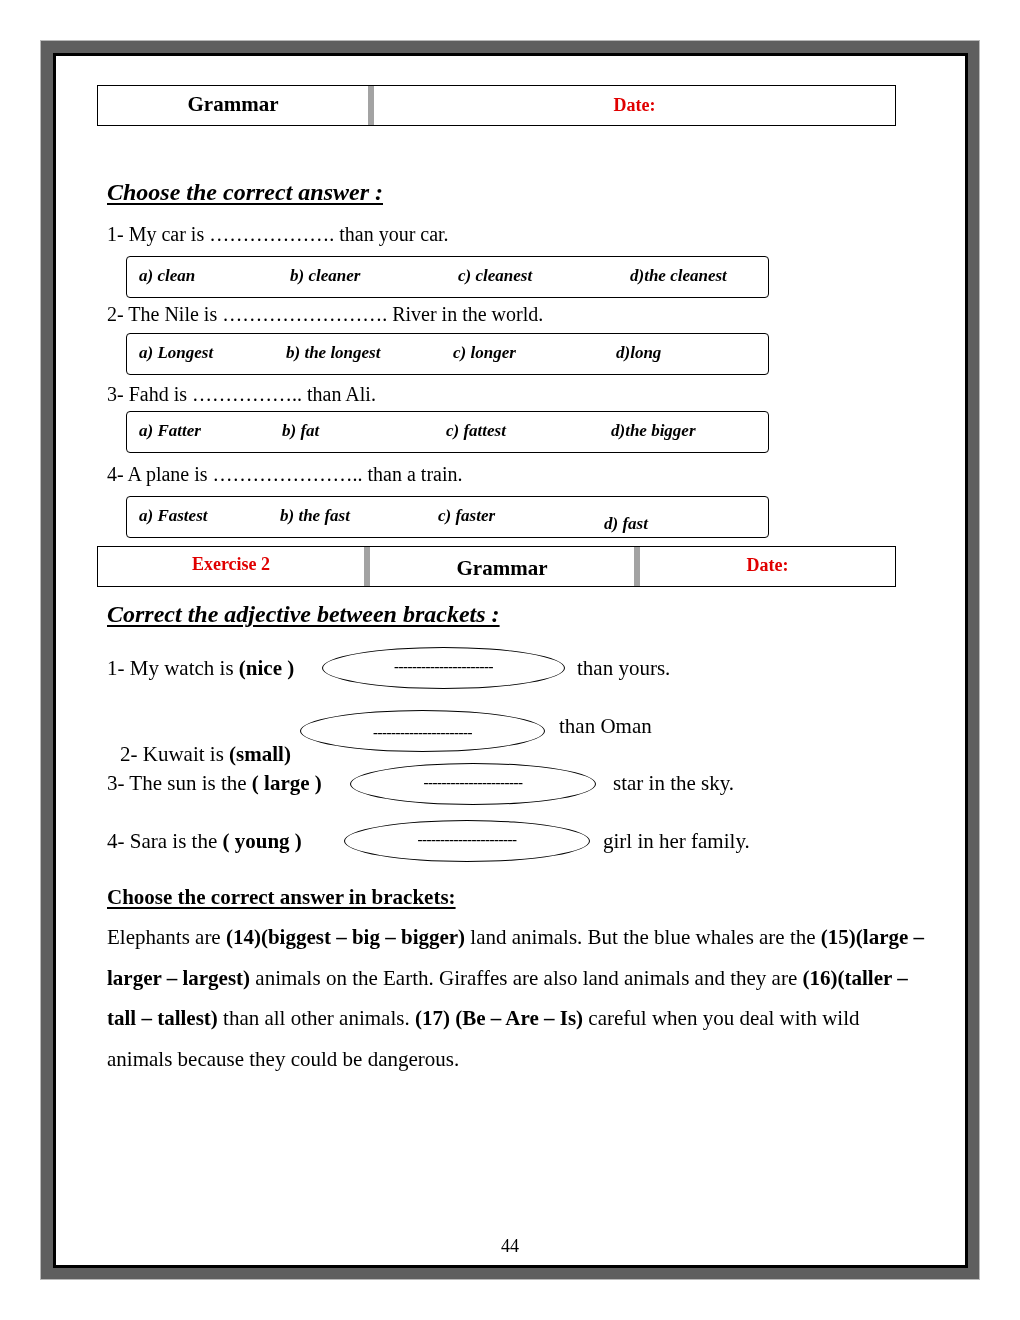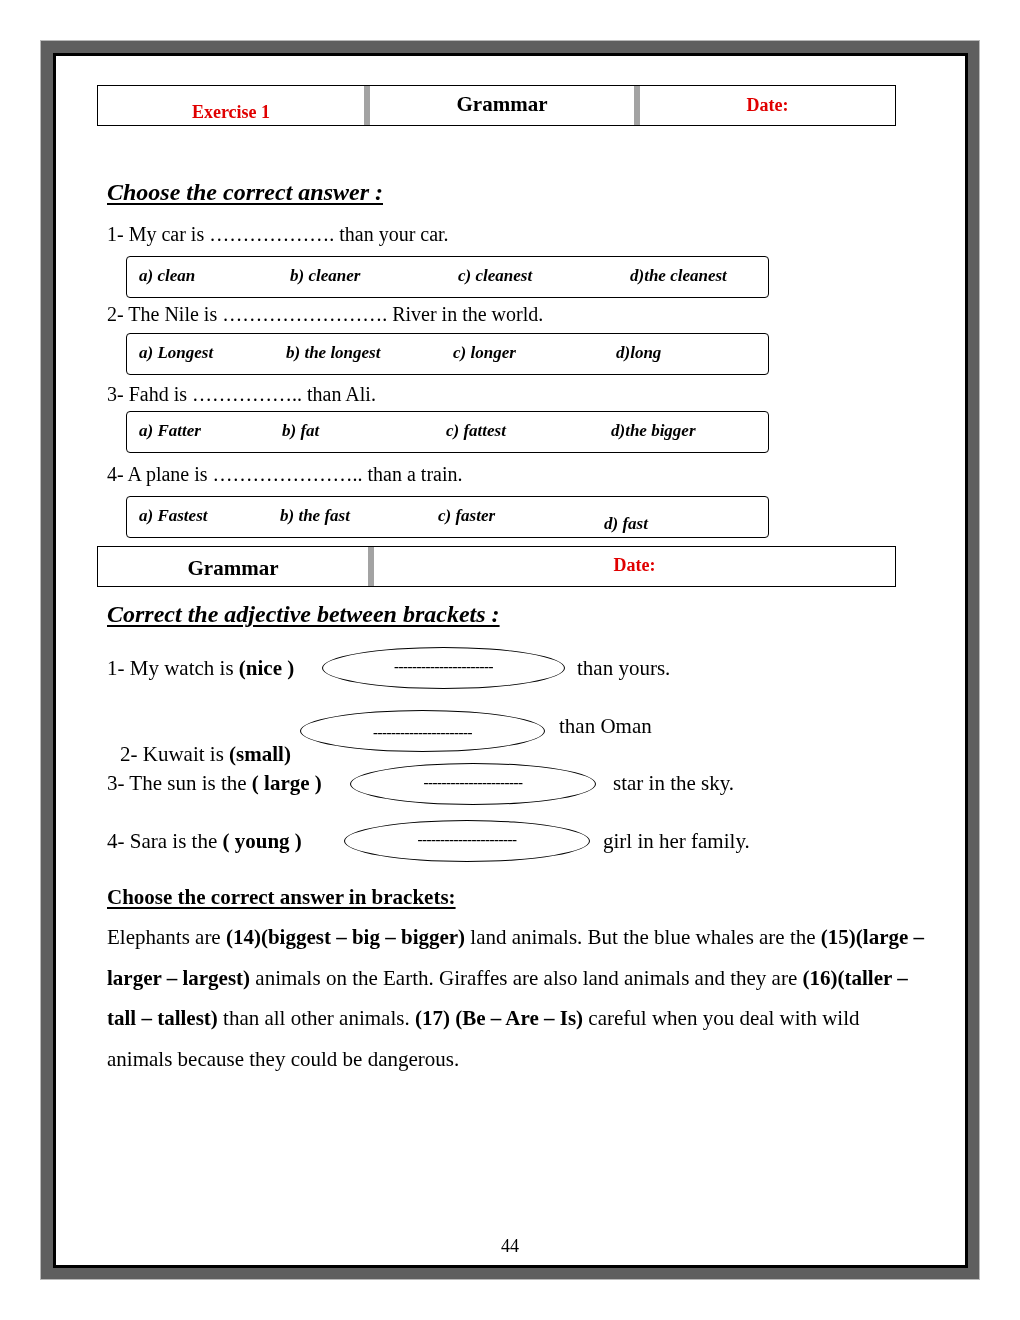--- a/index.html
+++ b/index.html
@@ -33,21 +33,20 @@
   .para { position: absolute; left: 107px; width: 820px; font-size: 21px; line-height: 40.5px; }
   .pagenum { position: absolute; top: 1236px; left: 0; width: 1020px; text-align: center; font-size: 18px; }
 </style>
 </head>
 <body>
 
 <div class="frame-outer"></div>
 <div class="page"></div>
 
 <div class="hdr-table" style="top:85px;">
-  <div class="hdr-cell c1 red" style="align-items:flex-end;padding-bottom:2px;">Exercise  1</div>
   <div class="hdr-cell c2 blk" style="align-items:center;padding-bottom:3px;">Grammar</div>
   <div class="hdr-cell c3 red" style="align-items:flex-start;padding-top:9px;">Date:</div>
 </div>
 
 <div class="heading" style="top:179px;">Choose the correct answer :</div>
 
 <div class="q" style="top:223px;">1- My car is ………………. than your car.</div>
 <div class="opts" style="top:256px;">
   <span style="left:12px;">a) clean</span>
   <span style="left:163px;">b) cleaner</span>
@@ -73,20 +72,21 @@
 
 <div class="q" style="top:463px;">4- A plane is ………………….. than a train.</div>
 <div class="opts" style="top:496px;">
   <span style="left:12px;">a) Fastest</span>
   <span style="left:153px;">b)  the fast</span>
   <span style="left:311px;">c) faster</span>
   <span style="left:477px;margin-top:8px;">d) fast</span>
 </div>
 
 <div class="hdr-table" style="top:546px;">
+  <div class="hdr-cell c1 red" style="align-items:center;padding-bottom:4px;">Exercise  2</div>
   <div class="hdr-cell c2 blk" style="align-items:center;padding-top:4px;">Grammar</div>
   <div class="hdr-cell c3 red" style="align-items:center;padding-bottom:2px;">Date:</div>
 </div>
 
 <div class="heading" style="top:601px;">Correct the adjective between brackets :</div>
 
 <div class="q2" style="top:656px;">
   <span>1- My watch is </span><b>(nice )</b>
 </div>
 <div class="ellipse" style="left:322px;top:647px;width:243px;">----------------------</div>

